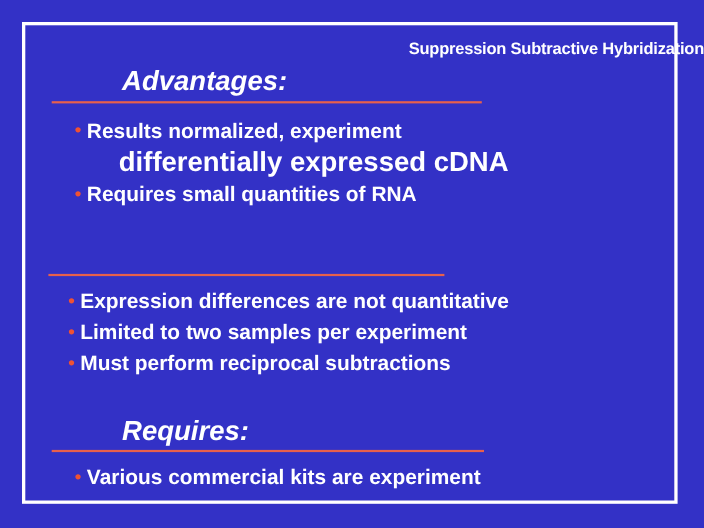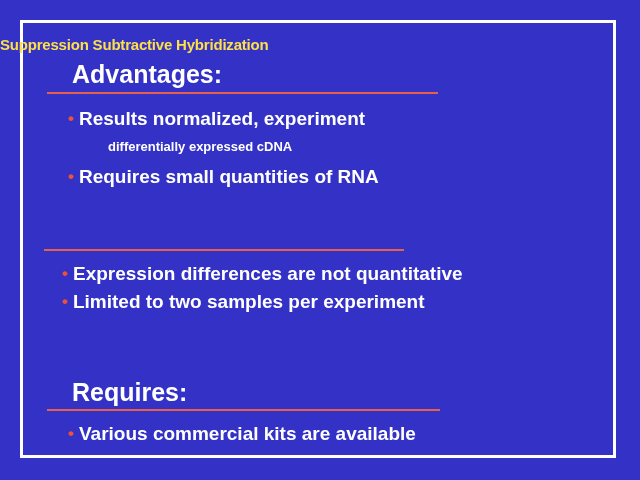--- a/index.html
+++ b/index.html
@@ -27,37 +27,39 @@
     width: 596px;
     height: 438px;
     border: 3px solid #ffffff;
     box-sizing: border-box;
   }
   .slide-title {
     position: absolute;
     left: 0;
     top: 36px;
     width: 640px;
-    text-align: left;
-    color: #fde047;
+    text-align: right;
+    color: #ffffff;
     font-family: "Liberation Sans", sans-serif;
     font-weight: bold;
     font-size: 15px;
     letter-spacing: -0.2px;
     line-height: 18px;
     white-space: nowrap;
   }
   .section-heading {
     position: absolute;
     color: #ffffff;
     font-family: "Liberation Sans", sans-serif;
+    font-style: italic;
     font-weight: bold;
     font-size: 25px;
     line-height: 28px;
     white-space: nowrap;
+    margin-left: 39px;
   }
   .rule {
     position: absolute;
     height: 2px;
     background: #e8604c;
   }
   .bullet-line {
     position: absolute;
     color: #ffffff;
     font-family: "Liberation Sans", sans-serif;
@@ -71,21 +73,21 @@
     font-size: 17px;
     line-height: 22px;
     vertical-align: 1px;
     margin-right: 5px;
   }
   .cont-line {
     position: absolute;
     color: #ffffff;
     font-family: "Liberation Sans", sans-serif;
     font-weight: bold;
-    font-size: 13px;
+    font-size: 25px;
     line-height: 22px;
     white-space: nowrap;
   }
 </style>
 </head>
 <body>
 
 <div id="slide">
 
   <div id="slide-frame"></div>
@@ -105,21 +107,24 @@
   </div>
 
   <div class="rule" style="left:44px; top:249px; width:360px;"></div>
 
   <div class="bullet-line" style="left:62px; top:291px;">
     <span class="dot">•</span><span>Limited to two samples per experiment</span>
   </div>
   <div class="bullet-line" style="left:62px; top:263px;">
     <span class="dot">•</span><span>Expression differences are not quantitative</span>
   </div>
+  <div class="bullet-line" style="left:62px; top:319px;">
+    <span class="dot">•</span><span>Must perform reciprocal subtractions</span>
+  </div>
 
   <div class="section-heading" style="left:72px; top:378px;">Requires:</div>
   <div class="rule" style="left:47px; top:409px; width:393px;"></div>
 
   <div class="bullet-line" style="left:68px; top:423px;">
-    <span class="dot">•</span><span>Various commercial kits are available</span>
+    <span class="dot">•</span><span>Various commercial kits are experiment</span>
   </div>
 
 </div>
 
 </body></html>

